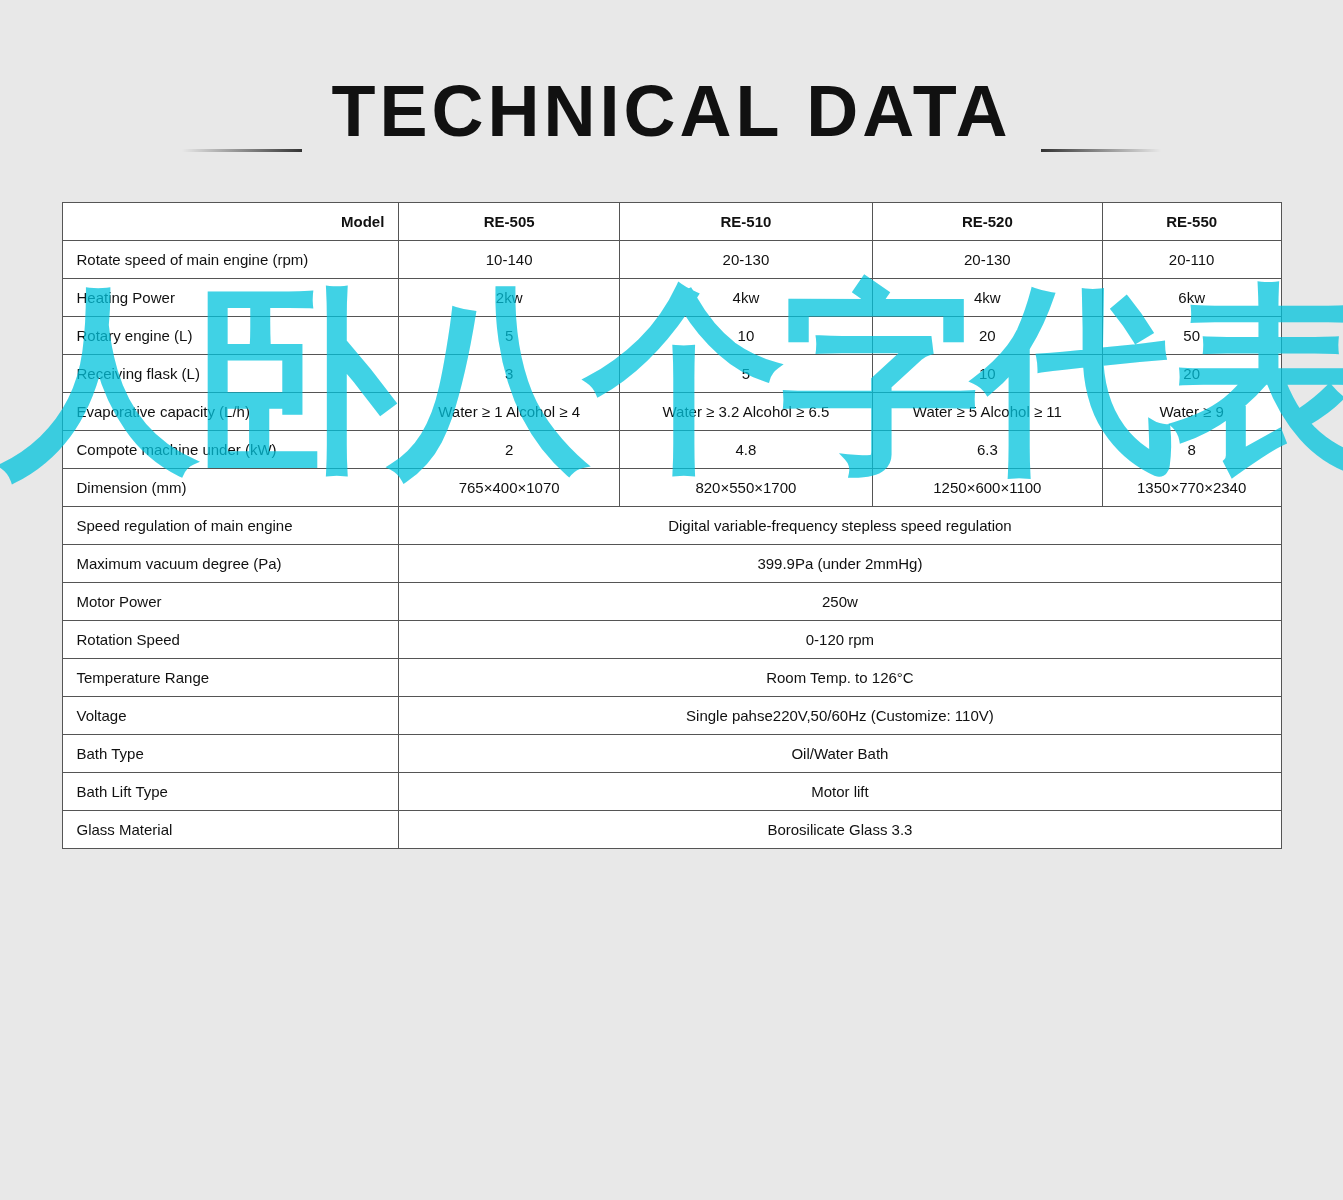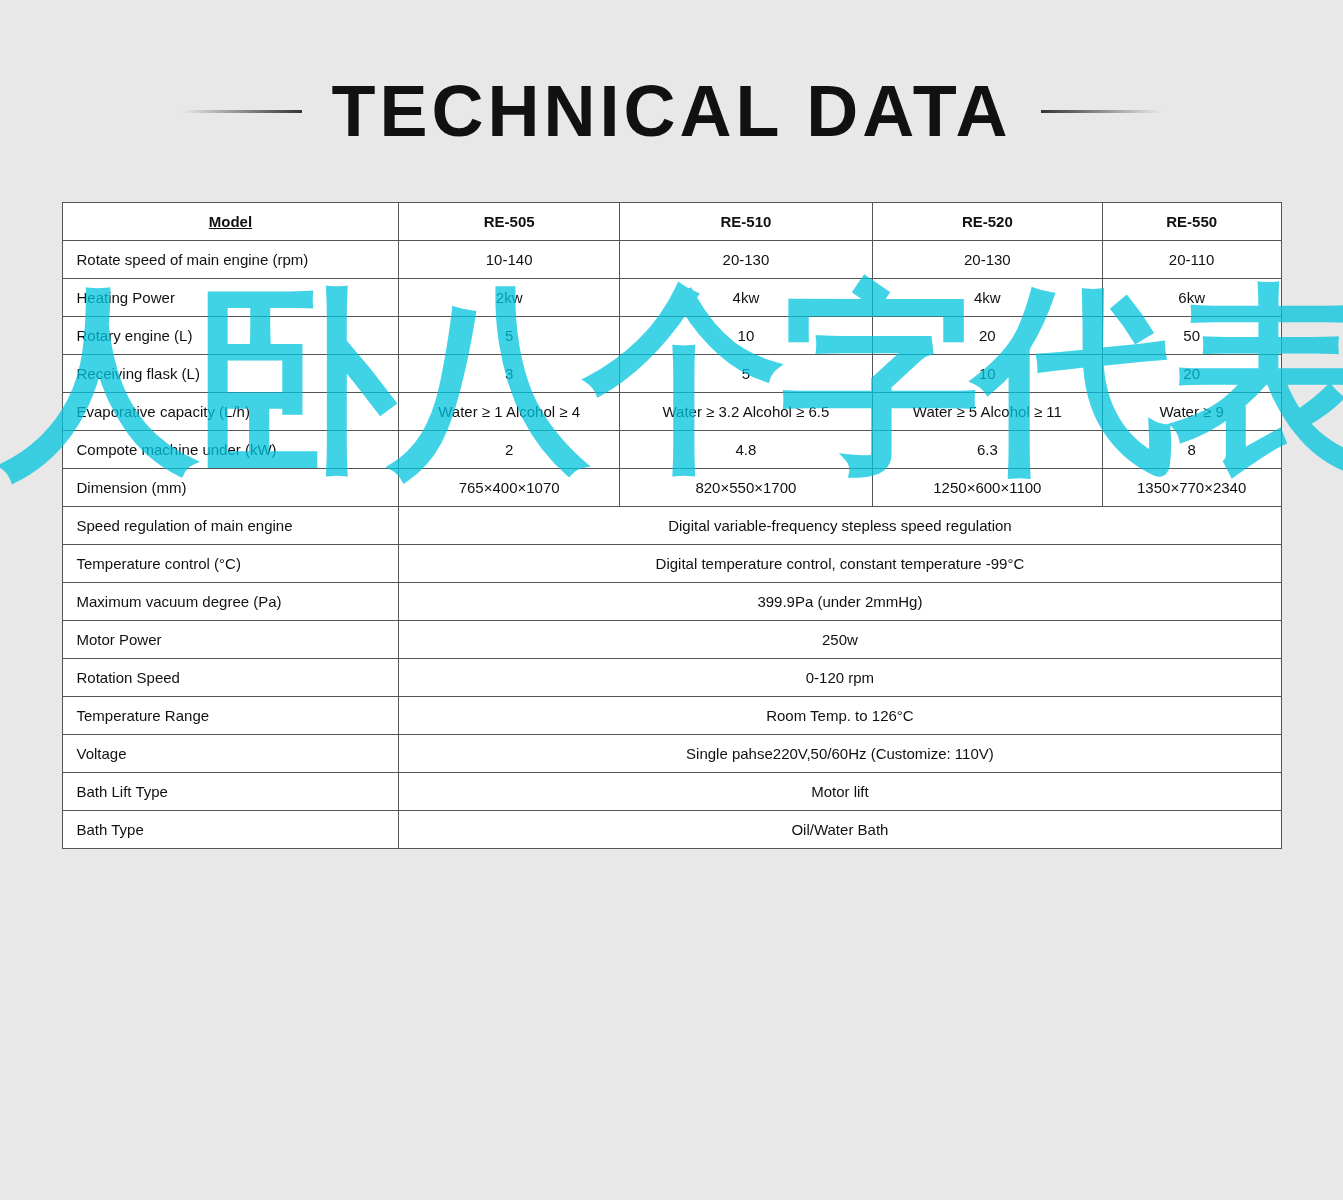--- a/index.html
+++ b/index.html
@@ -11,21 +11,21 @@
       display: flex;
       flex-direction: column;
       align-items: center;
       padding: 40px 60px;
       position: relative;
       overflow: hidden;
     }
 
     .header-section {
       display: flex;
-      align-items: center;
+      align-items: flex-end;
       justify-content: center;
       width: 100%;
       margin-bottom: 50px;
       margin-top: 30px;
     }
 
     .header-line {
       flex: 1;
       height: 3px;
       background: linear-gradient(to right, transparent, #333);
@@ -67,22 +67,21 @@
       font-weight: bold;
       background: #fff;
     }
 
     td:first-child {
       text-align: left;
       font-weight: normal;
     }
 
     tr th:first-child {
-      text-align: center;
-      text-decoration: underline;
+      text-align: right;
     }
 
     .watermark {
       position: absolute;
       top: 280px;
       left: 0;
       width: 100%;
       pointer-events: none;
       z-index: 10;
       display: flex;
@@ -178,50 +177,50 @@
           <td>765×400×1070</td>
           <td>820×550×1700</td>
           <td>1250×600×1100</td>
           <td>1350×770×2340</td>
         </tr>
         <tr>
           <td>Speed regulation of main engine</td>
           <td colspan="4">Digital variable-frequency stepless speed regulation</td>
         </tr>
         <tr>
-          <td>Temperature control (°C)</td>
-          <td colspan="4">Digital temperature control, constant temperature -99°C</td>
-        </tr>
-        <tr>
           <td>Maximum vacuum degree (Pa)</td>
           <td colspan="4">399.9Pa (under 2mmHg)</td>
         </tr>
         <tr>
           <td>Motor Power</td>
           <td colspan="4">250w</td>
         </tr>
         <tr>
           <td>Rotation Speed</td>
           <td colspan="4">0-120 rpm</td>
         </tr>
         <tr>
           <td>Temperature Range</td>
           <td colspan="4">Room Temp. to 126°C</td>
         </tr>
         <tr>
           <td>Voltage</td>
           <td colspan="4">Single pahse220V,50/60Hz (Customize: 110V)</td>
         </tr>
         <tr>
+          <td>Bath Type</td>
+          <td colspan="4">Oil/Water Bath</td>
+        </tr>
+        <tr>
           <td>Bath Lift Type</td>
           <td colspan="4">Motor lift</td>
         </tr>
         <tr>
-          <td>Bath Type</td>
-          <td colspan="4">Oil/Water Bath</td>
+          <td>Glass Material</td>
+          <td colspan="4">Borosilicate Glass 3.3</td>
         </tr>
       </tbody>
   </table>
 </div>
 
 <div class="watermark">
   <div class="watermark-line1">人卧八个字代表</div>
 </div>
 
 </body></html>

